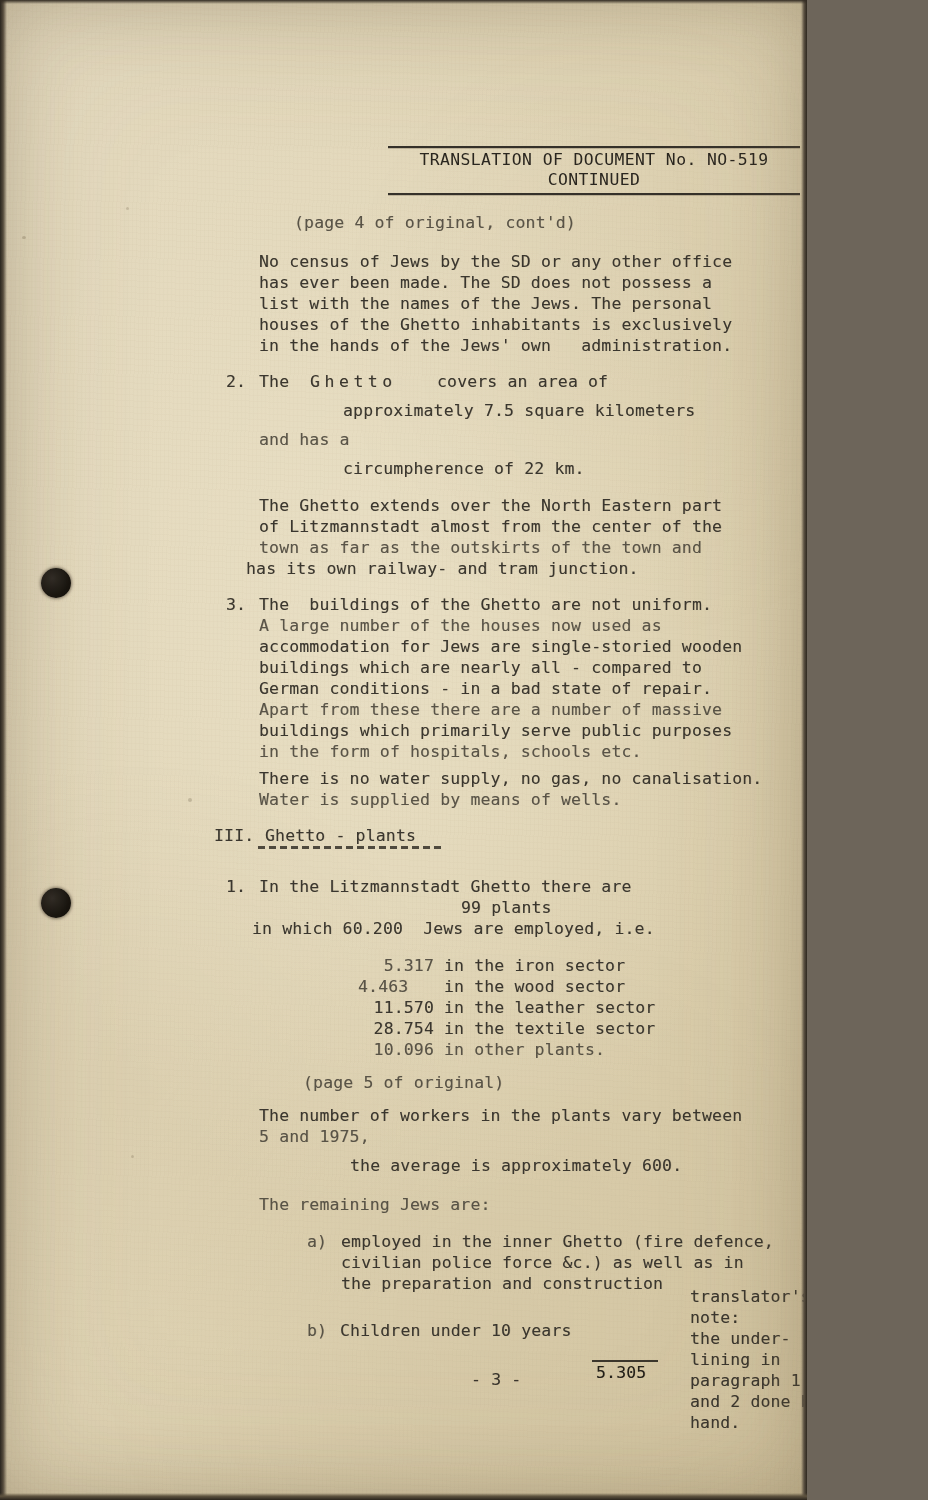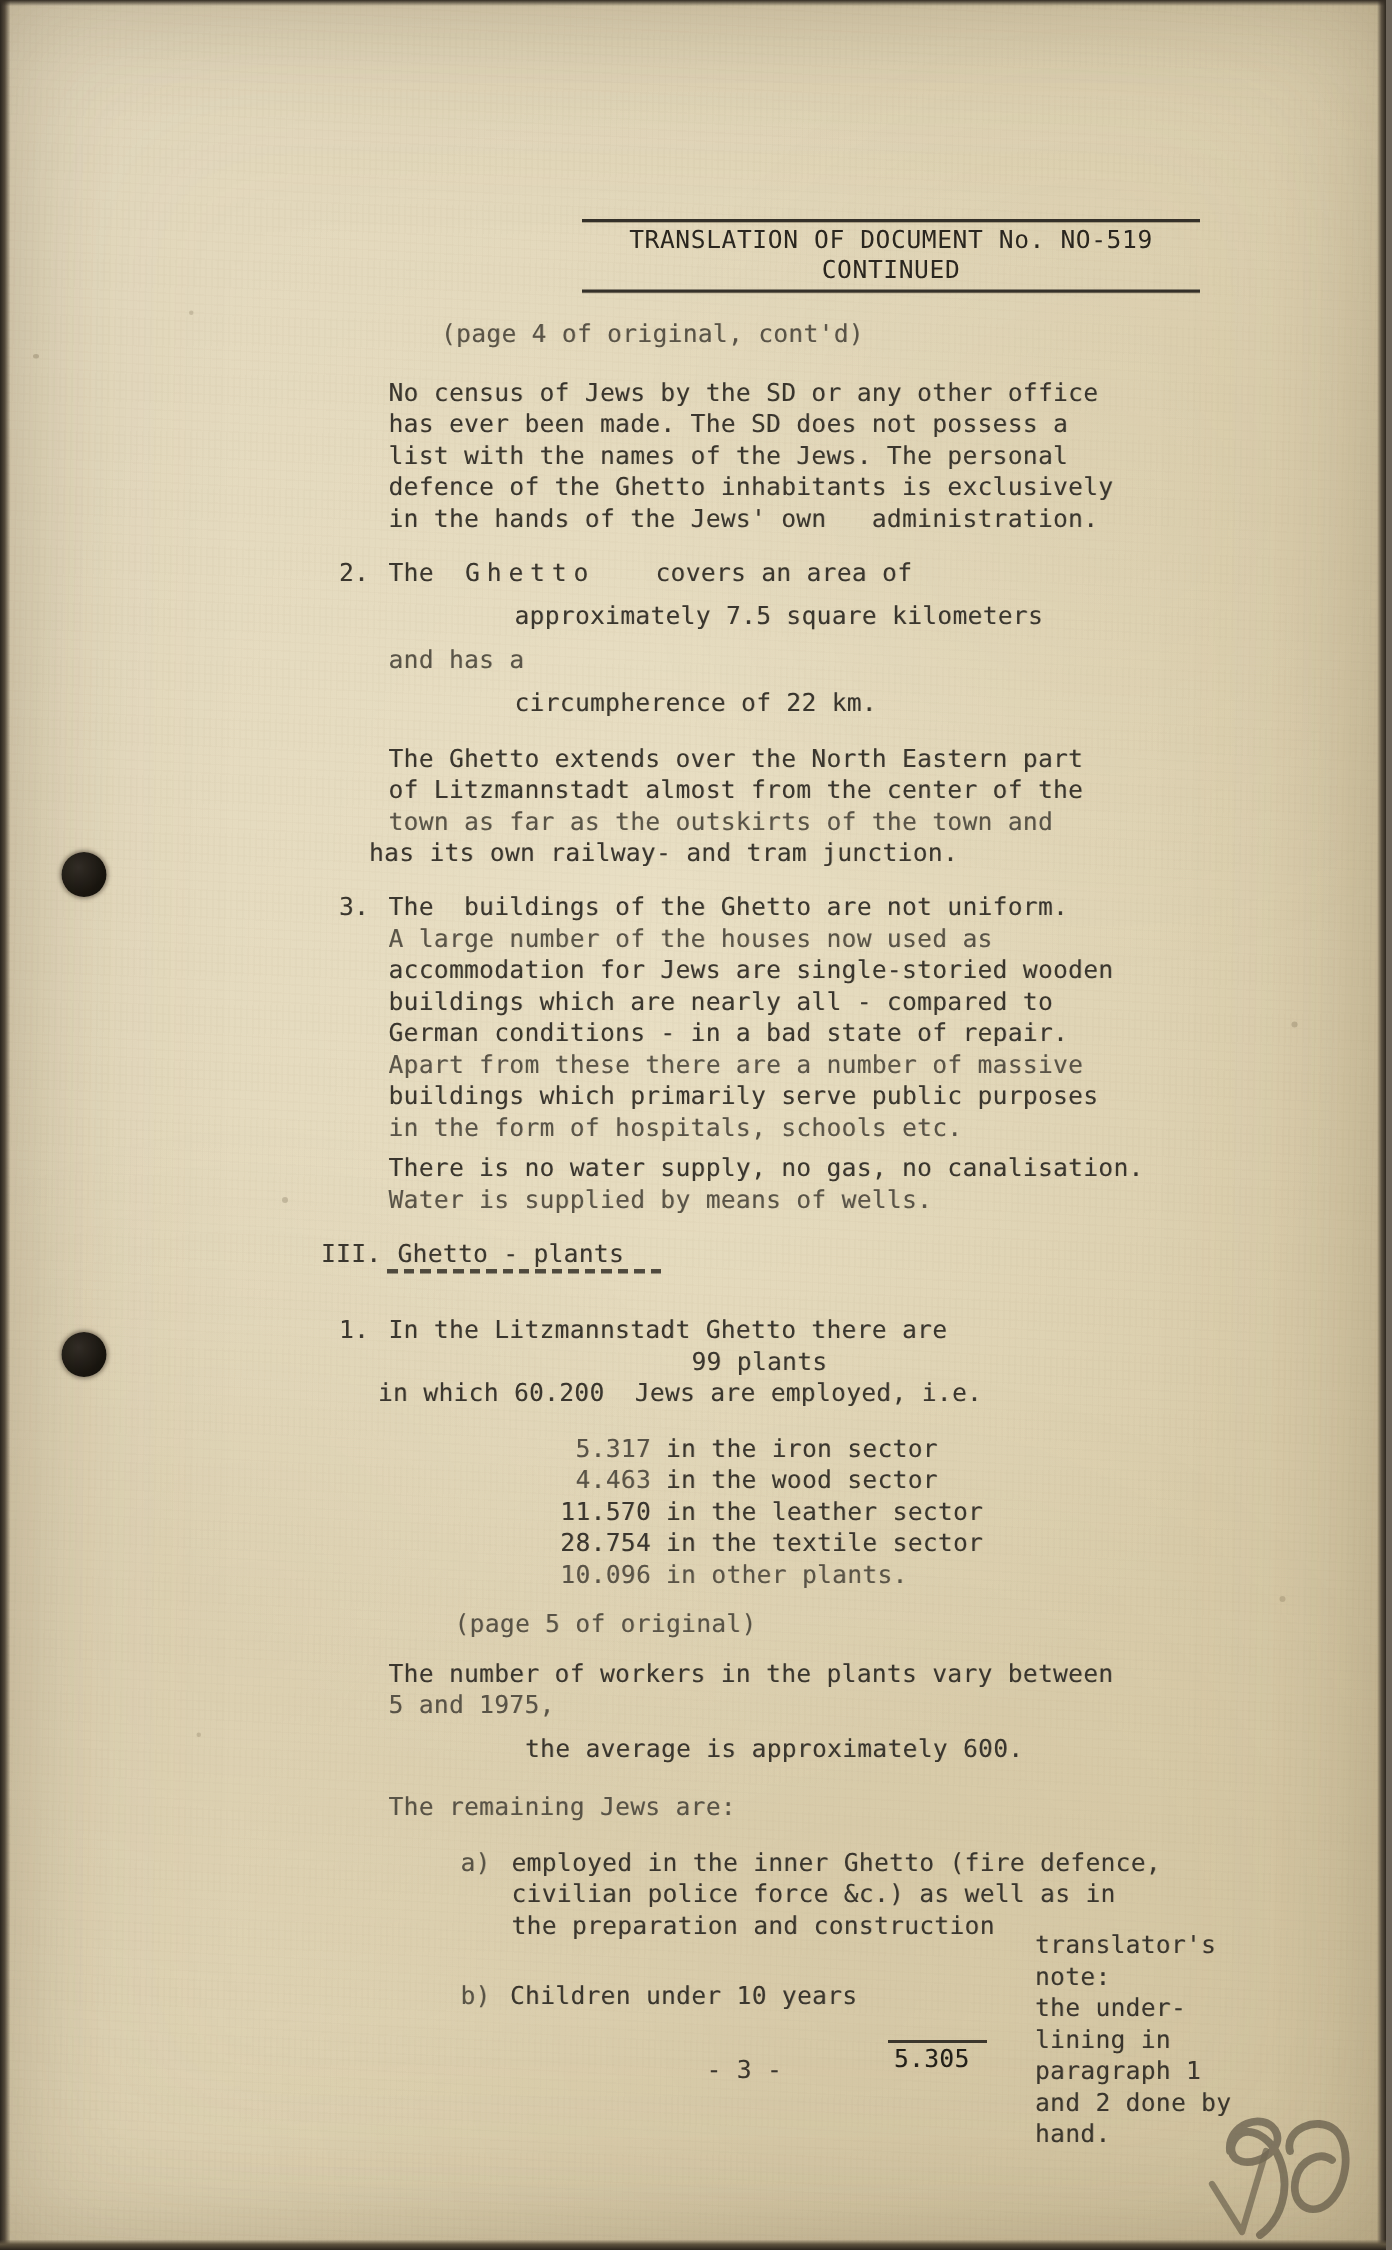--- a/index.html
+++ b/index.html
@@ -2,21 +2,21 @@
 <html><head>
 <meta charset="utf-8">
 <style>
   html, body {
     margin: 0;
     padding: 0;
     background: #6d655a;
   }
   .page {
     position: relative;
-    width: 924px;
+    width: 807px;
     height: 1500px;
     overflow: hidden;
     background:
       radial-gradient(ellipse 70% 55% at 48% 42%, rgba(255,250,233,0.30) 0%, rgba(255,250,233,0.0) 72%),
       linear-gradient(115deg, #e6dcc2 0%, #e2d7ba 26%, #ded2b2 55%, #d9ccaa 78%, #d2c4a0 100%);
     font-family: "DejaVu Sans Mono", "Liberation Mono", monospace;
     color: #2b2722;
   }
   
   .grain {
@@ -146,21 +146,21 @@
     <div class="hl ink-strong">TRANSLATION OF DOCUMENT No. NO-519</div>
     <div class="hl ink-strong">CONTINUED</div>
     <div class="rule bottom"></div>
   </div>
 
   <div class="tw ink-faint" style="left:294px; top:212px;">(page 4 of original, cont'd)</div>
 
   <div class="tw ink-mid" style="left:259px; top:251px;">No census of Jews by the SD or any other office</div>
   <div class="tw ink-mid" style="left:259px; top:272px;">has ever been made. The SD does not possess a</div>
   <div class="tw ink-mid" style="left:259px; top:293px;">list with the names of the Jews. The personal</div>
-  <div class="tw ink-mid" style="left:259px; top:314px;">defence of the Ghetto inhabitants is exclusively</div>
+  <div class="tw ink-mid" style="left:259px; top:314px;">houses of the Ghetto inhabitants is exclusively</div>
   <div class="tw ink-mid" style="left:259px; top:335px;">in the hands of the Jews' own   administration.</div>
 
   <div class="tw ink-mid" style="left:226px; top:371px;">2.</div>
   <div class="tw ink-mid" style="left:259px; top:371px;">The</div>
   <div class="tw ink-mid spaced" style="left:310px; top:371px;">Ghetto</div>
   <div class="tw ink-mid" style="left:437px; top:371px;">covers an area of</div>
   <div class="tw ink-mid" style="left:343px; top:400px;">approximately 7.5 square kilometers</div>
   <div class="tw ink-faint" style="left:259px; top:429px;">and has a</div>
   <div class="tw ink-mid" style="left:343px; top:458px;">circumpherence of 22 km.</div>
 
@@ -188,21 +188,21 @@
 
   <div class="tw ink-mid" style="left:226px; top:876px;">1.</div>
   <div class="tw ink-mid" style="left:259px; top:876px;">In the Litzmannstadt Ghetto there are</div>
   <div class="tw ink-mid" style="left:461px; top:897px;">99 plants</div>
   <div class="tw ink-mid" style="left:252px; top:918px;text-align:right;">in which 60.200  Jews are employed, i.e.</div>
 
   <div>
     <div class="tw ink-faint" style="left:358px; top:955px; text-align:right; width:76px;">5.317</div>
     <div class="tw ink-mid" style="left:444px; top:955px;">in the iron sector</div>
 
-    <div class="tw ink-faint" style="left:358px; top:976px; text-align:right; width:76px;">4.463</div>
+    <div class="tw ink-faint" style="left:358px; top:976px; width:76px;">4.463</div>
     <div class="tw ink-mid" style="left:444px; top:976px;">in the wood sector</div>
 
     <div class="tw ink-mid" style="left:358px; top:997px; text-align:right; width:76px;">11.570</div>
     <div class="tw ink-mid" style="left:444px; top:997px;">in the leather sector</div>
 
     <div class="tw ink-mid" style="left:358px; top:1018px; text-align:right; width:76px;">28.754</div>
     <div class="tw ink-mid" style="left:444px; top:1018px;">in the textile sector</div>
 
     <div class="tw ink-faint" style="left:358px; top:1039px; text-align:right; width:76px;">10.096</div>
     <div class="tw ink-faint" style="left:444px; top:1039px;">in other plants.</div>

